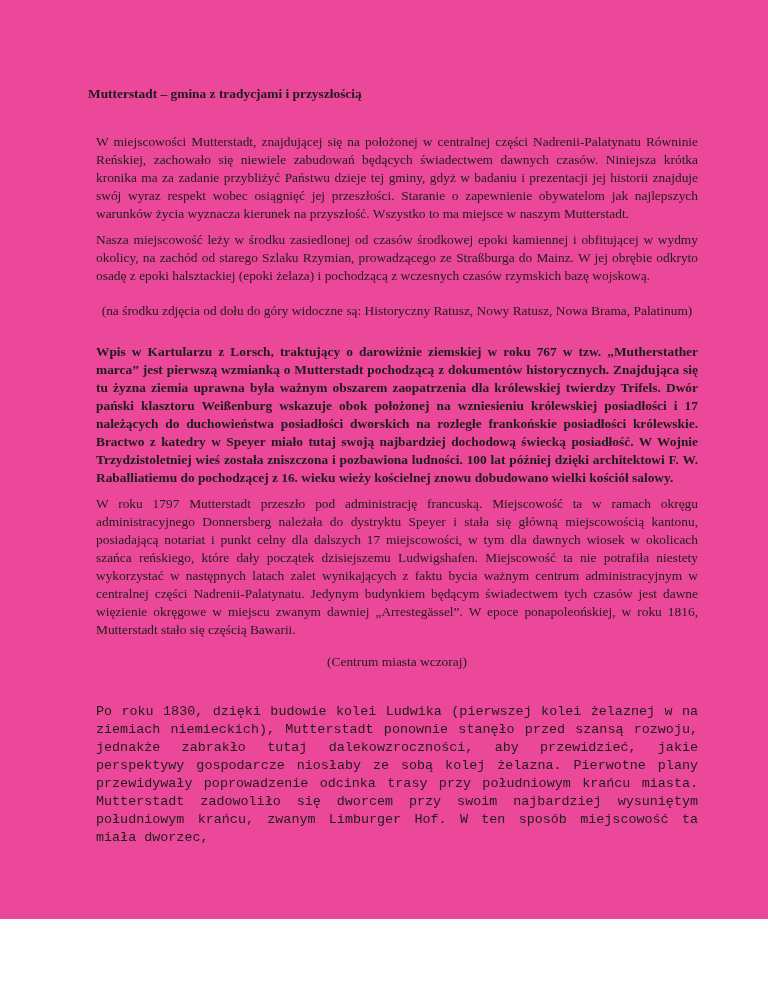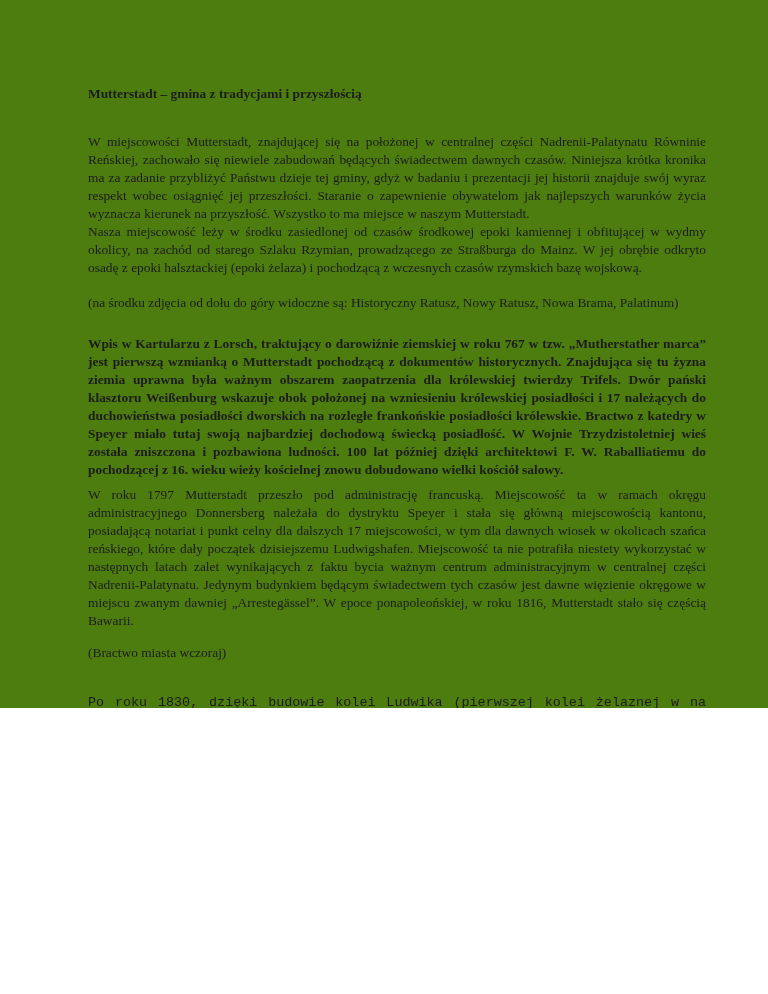--- a/index.html
+++ b/index.html
@@ -3,46 +3,47 @@
 <meta charset="utf-8">
 <style>
   html, body {
     margin: 0;
     padding: 0;
     background: #ffffff;
   }
   .page {
     position: relative;
     width: 768px;
-    height: 708px;
-    background: #4d7c0f;
+    height: 919px;
+    background: #ec4899;
     overflow: hidden;
     font-family: "Liberation Serif", "DejaVu Serif", serif;
     color: #1c1c1c;
   }
   .content {
     position: absolute;
     left: 88px;
     top: 85px;
     width: 618px;
     font-size: 13.4px;
     line-height: 18px;
     text-align: justify;
   }
   .doc-title {
     font-weight: 700;
     font-size: 13.4px;
     margin: 0 0 30px 0;
     text-align: left;
   }
   .para {
-    margin: 0;
+    margin: 8px;
   }
   .caption {
     margin: 0;
+    text-align: center;
   }
   .caption-1 { margin-top: 17px; }
   .para-history-1 { margin-top: 23px; font-weight: bold; }
   .para-history-2 { margin-top: 7px; }
   .caption-2 { margin-top: 14px; }
   .para-railway { margin-top: 32px; font-family: Liberation Mono, monospace; }
   .page-number {
     position: absolute;
     left: 668px;
     top: 930px;
@@ -60,19 +61,19 @@
     <p class="para para-intro-1">W miejscowości Mutterstadt, znajdującej się na położonej w centralnej części Nadrenii-Palatynatu Równinie Reńskiej, zachowało się niewiele zabudowań będących świadectwem dawnych czasów. Niniejsza krótka kronika ma za zadanie przybliżyć Państwu dzieje tej gminy, gdyż w badaniu i prezentacji jej historii znajduje swój wyraz respekt wobec osiągnięć jej przeszłości. Staranie o zapewnienie obywatelom jak najlepszych warunków życia wyznacza kierunek na przyszłość. Wszystko to ma miejsce w naszym Mutterstadt.</p>
 
     <p class="para para-intro-2">Nasza miejscowość leży w środku zasiedlonej od czasów środkowej epoki kamiennej i obfitującej w wydmy okolicy, na zachód od starego Szlaku Rzymian, prowadzącego ze Straßburga do Mainz. W jej obrębie odkryto osadę z epoki halsztackiej (epoki żelaza) i pochodzącą z wczesnych czasów rzymskich bazę wojskową.</p>
 
     <p class="caption caption-1">(na środku zdjęcia od dołu do góry widoczne są: Historyczny Ratusz, Nowy Ratusz, Nowa Brama, Palatinum)</p>
 
     <p class="para para-history-1">Wpis w Kartularzu z Lorsch, traktujący o darowiźnie ziemskiej w roku 767 w tzw. „Mutherstather marca” jest pierwszą wzmianką o Mutterstadt pochodzącą z dokumentów historycznych. Znajdująca się tu żyzna ziemia uprawna była ważnym obszarem zaopatrzenia dla królewskiej twierdzy Trifels. Dwór pański klasztoru Weißenburg wskazuje obok położonej na wzniesieniu królewskiej posiadłości i 17 należących do duchowieństwa posiadłości dworskich na rozległe frankońskie posiadłości królewskie. Bractwo z katedry w Speyer miało tutaj swoją najbardziej dochodową świecką posiadłość. W Wojnie Trzydzistoletniej wieś została zniszczona i pozbawiona ludności. 100 lat później dzięki architektowi F. W. Raballiatiemu do pochodzącej z 16. wieku wieży kościelnej znowu dobudowano wielki kościół salowy.</p>
 
     <p class="para para-history-2">W roku 1797 Mutterstadt przeszło pod administrację francuską. Miejscowość ta w ramach okręgu administracyjnego Donnersberg należała do dystryktu Speyer i stała się główną miejscowością kantonu, posiadającą notariat i punkt celny dla dalszych 17 miejscowości, w tym dla dawnych wiosek w okolicach szańca reńskiego, które dały początek dzisiejszemu Ludwigshafen. Miejscowość ta nie potrafiła niestety wykorzystać w następnych latach zalet wynikających z faktu bycia ważnym centrum administracyjnym w centralnej części Nadrenii-Palatynatu. Jedynym budynkiem będącym świadectwem tych czasów jest dawne więzienie okręgowe w miejscu zwanym dawniej „Arrestegässel”. W epoce ponapoleońskiej, w roku 1816, Mutterstadt stało się częścią Bawarii.</p>
 
-    <p class="caption caption-2">(Bractwo miasta wczoraj)</p>
+    <p class="caption caption-2">(Centrum miasta wczoraj)</p>
 
     <p class="para para-railway">Po roku 1830, dzięki budowie kolei Ludwika (pierwszej kolei żelaznej w na ziemiach niemieckich), Mutterstadt ponownie stanęło przed szansą rozwoju, jednakże zabrakło tutaj dalekowzroczności, aby przewidzieć, jakie perspektywy gospodarcze niosłaby ze sobą kolej żelazna. Pierwotne plany przewidywały poprowadzenie odcinka trasy przy południowym krańcu miasta. Mutterstadt zadowoliło się dworcem przy swoim najbardziej wysuniętym południowym krańcu, zwanym Limburger Hof. W ten sposób miejscowość ta miała dworzec,</p>
   </div>
 
   <div class="page-number">1</div>
 </div>
 
 </body></html>

